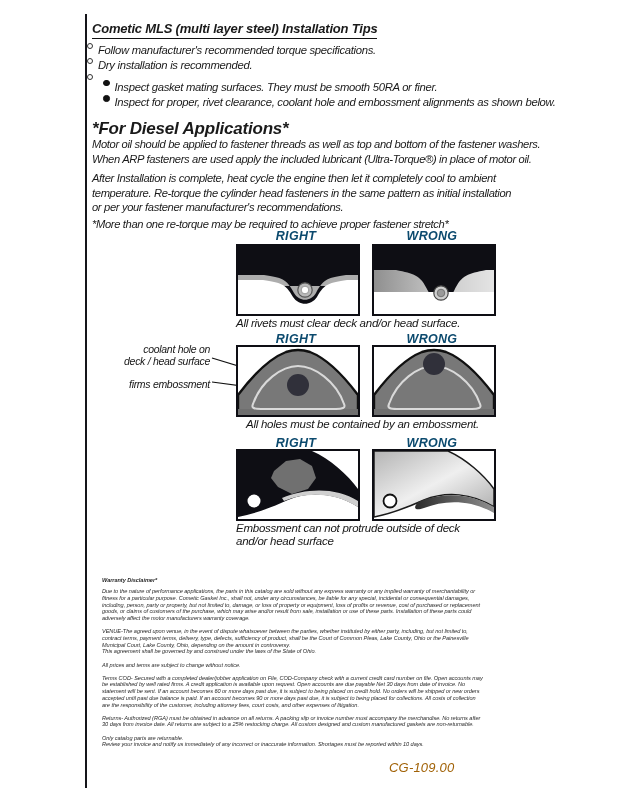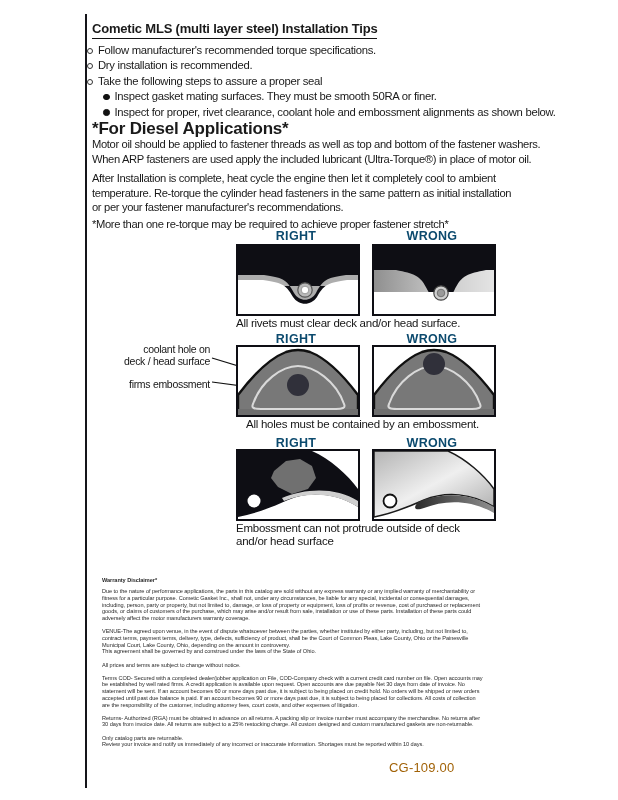--- a/index.html
+++ b/index.html
@@ -1,22 +1,22 @@
 <!DOCTYPE html>
 <html><head>
 <meta charset="utf-8">
 <style>
   html,body{margin:0;padding:0;background:#ffffff;}
   .page{position:relative;width:618px;height:800px;background:#ffffff;
-        font-family:"Liberation Sans",sans-serif;color:#1a1a1a;overflow:hidden;}
+        font-family:"Liberation Sans",sans-serif;color:#1a1a1a;overflow:hidden;font-style:italic;}
   .edge-line{position:absolute;left:85px;top:14px;width:1.5px;height:774px;background:#15151a;}
   .title{position:absolute;left:92px;top:21px;font-size:13px;font-weight:bold;letter-spacing:-0.2px;
          border-bottom:1.6px solid #111;padding-bottom:2px;}
   .bullets{position:absolute;left:87px;top:43px;font-size:11.3px;letter-spacing:-0.3px;line-height:15.4px;width:500px;}
-  .brow{display:flex;align-items:center;white-space:nowrap;}
+  .brow{display:flex;white-space:nowrap;}
   .brow.sub{margin-left:16px;}
   .mk{width:4px;height:4px;border:1px solid #333;border-radius:50%;margin-right:5px;flex:none;}
   .mk.filled{background:#111;border-color:#111;width:4.5px;height:4.5px;}
   .h2{position:absolute;left:92px;top:119px;font-size:17px;font-weight:bold;letter-spacing:-0.2px;}
   .para{position:absolute;left:92px;width:522px;font-size:11.2px;letter-spacing:-0.35px;
         line-height:14.6px;white-space:pre-line;}
   .dg-header{position:absolute;width:120px;text-align:center;font-size:12.5px;font-weight:600;
              letter-spacing:0.3px;color:#0c4a6e;}
   .dbox{position:absolute;width:120px;height:68px;border:2px solid #0e0e14;background:#fff;}
   .dbox svg{display:block;}
@@ -43,21 +43,20 @@
     <div class="brow">
       <span class="mk"></span>
       <span>Follow manufacturer's recommended torque specifications.</span>
     </div>
     <div class="brow">
       <span class="mk"></span>
       <span>Dry installation is recommended.</span>
     </div>
     <div class="brow">
       <span class="mk"></span>
-      <span>Take the following steps to assure a proper seal</span>
     </div>
     <div class="brow sub">
       <span class="mk filled"></span>
       <span>Inspect gasket mating surfaces.  They must be smooth 50RA or finer.</span>
     </div>
     <div class="brow sub">
       <span class="mk filled"></span>
       <span>Inspect for proper, rivet clearance, coolant hole and embossment alignments as shown below.</span>
     </div>
   </div>

